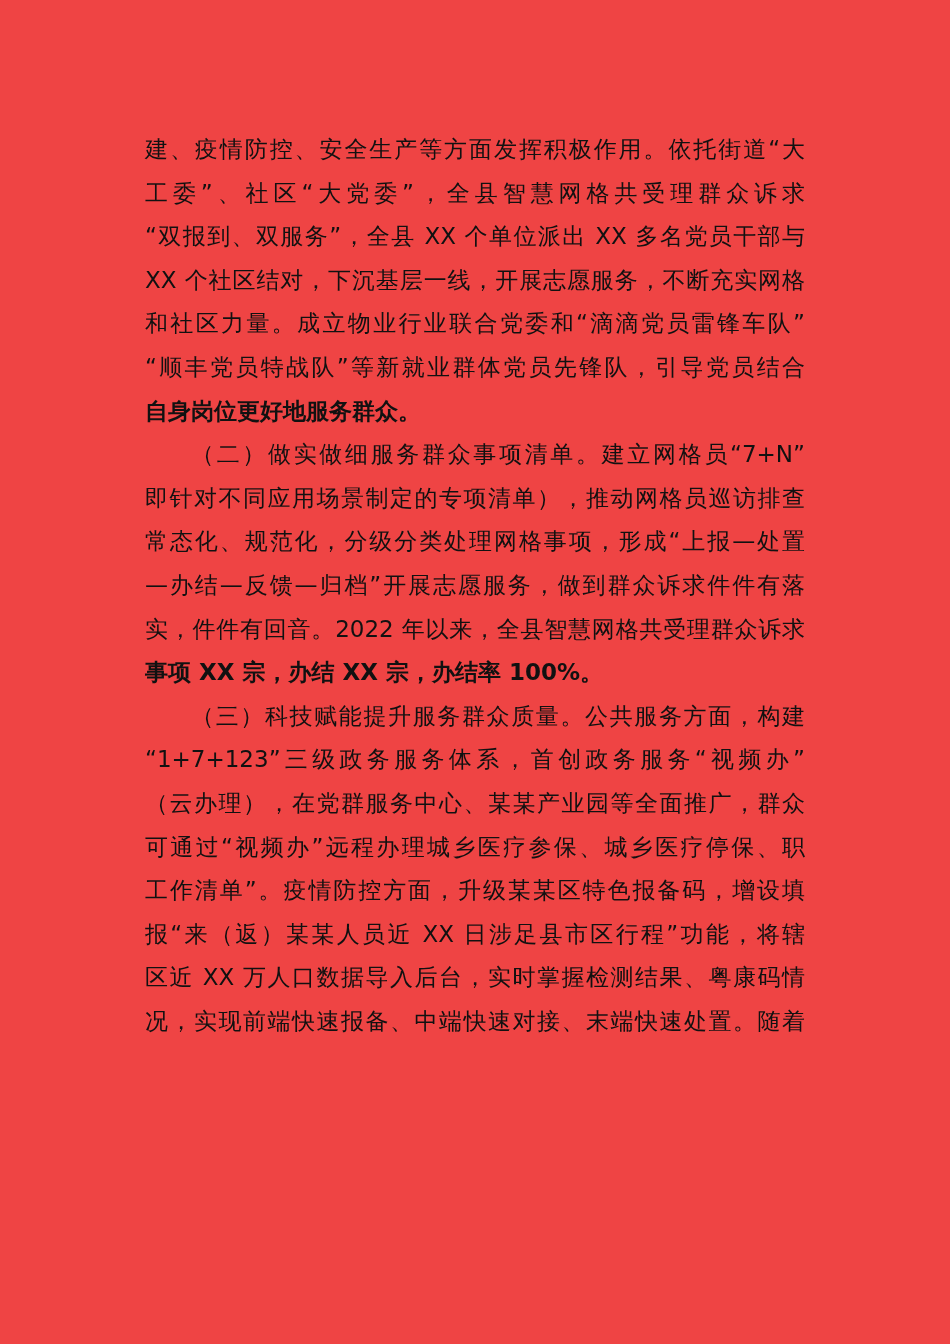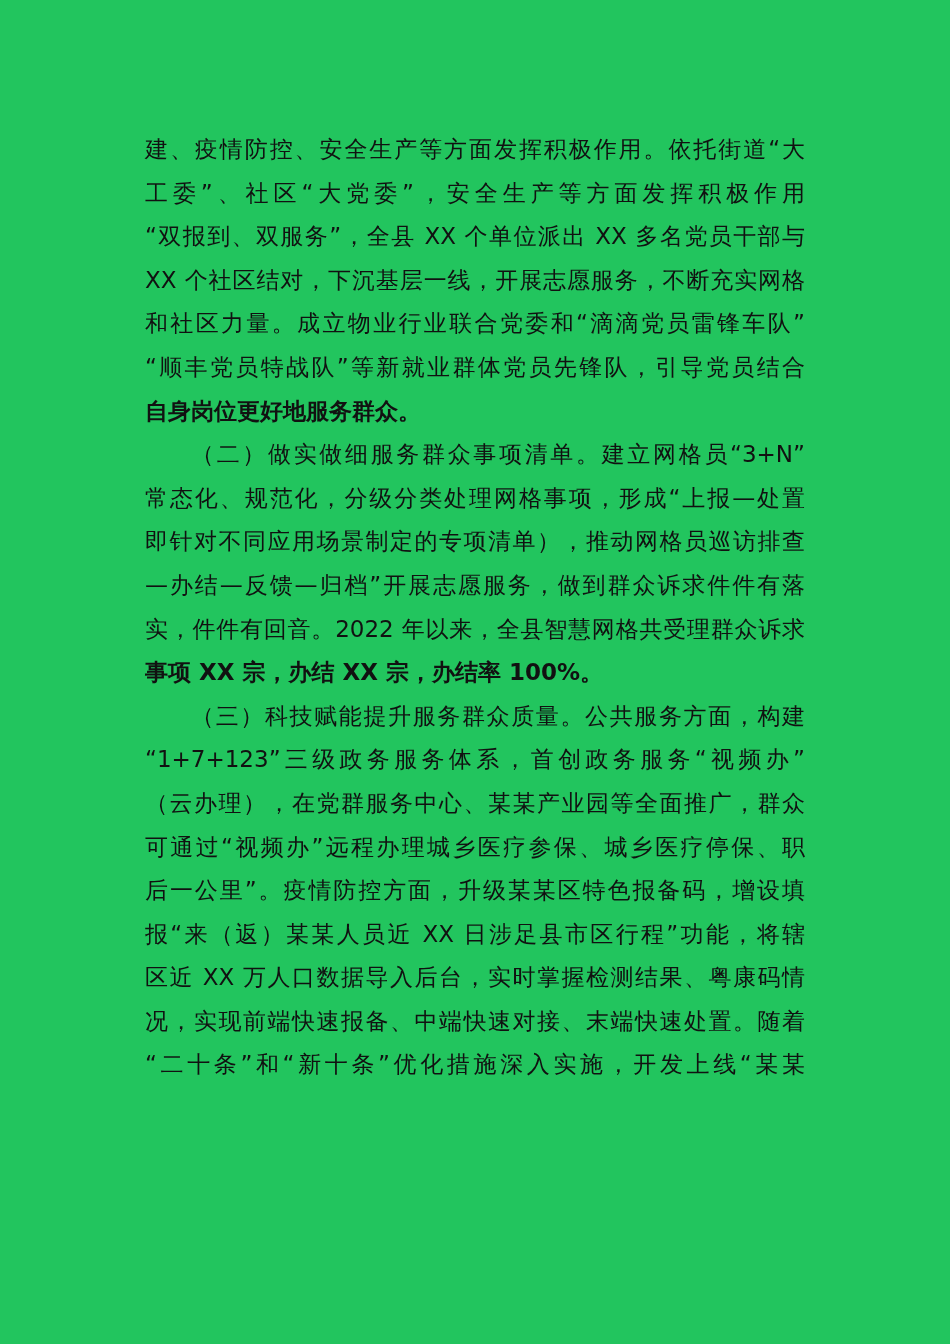--- a/index.html
+++ b/index.html
@@ -14,21 +14,21 @@
       overflow: hidden;
       font-family: "DejaVu Sans", "Liberation Sans", sans-serif;
       color: #111111;
     }
     .page {
       position: absolute;
       left: 0;
       top: 0;
       width: 950px;
       height: 1344px;
-      background: #22c55e;
+      background: #ef4444;
     }
     .text-block {
       position: absolute;
       left: 145px;
       top: 128px;
       width: 660px;
     }
     .line {
       height: 43.6px;
       line-height: 43.6px;
@@ -47,43 +47,42 @@
     }
   </style>
 </head>
 <body>
 
 <div class="page">
   <div class="text-block">
 
     <div>
       <div class="line">建、疫情防控、安全生产等方面发挥积极作用。依托街道“大</div>
-      <div class="line">工委”、社区“大党委”，安全生产等方面发挥积极作用</div>
+      <div class="line">工委”、社区“大党委”，全县智慧网格共受理群众诉求</div>
       <div class="line">“双报到、双服务”，全县 XX 个单位派出 XX 多名党员干部与</div>
       <div class="line">XX 个社区结对，下沉基层一线，开展志愿服务，不断充实网格</div>
       <div class="line">和社区力量。成立物业行业联合党委和“滴滴党员雷锋车队”</div>
       <div class="line">“顺丰党员特战队”等新就业群体党员先锋队，引导党员结合</div>
       <div class="line last">自身岗位更好地服务群众。</div>
     </div>
 
     <div>
-      <div class="line indent">（二）做实做细服务群众事项清单。建立网格员“3+N”</div>
+      <div class="line indent">（二）做实做细服务群众事项清单。建立网格员“7+N”</div>
+      <div class="line">即针对不同应用场景制定的专项清单），推动网格员巡访排查</div>
       <div class="line">常态化、规范化，分级分类处理网格事项，形成“上报—处置</div>
-      <div class="line">即针对不同应用场景制定的专项清单），推动网格员巡访排查</div>
       <div class="line">—办结—反馈—归档”开展志愿服务，做到群众诉求件件有落</div>
       <div class="line">实，件件有回音。2022 年以来，全县智慧网格共受理群众诉求</div>
       <div class="line last">事项 XX 宗，办结 XX 宗，办结率 100%。</div>
     </div>
 
     <div>
       <div class="line indent">（三）科技赋能提升服务群众质量。公共服务方面，构建</div>
       <div class="line">“1+7+123”三级政务服务体系，首创政务服务“视频办”</div>
       <div class="line">（云办理），在党群服务中心、某某产业园等全面推广，群众</div>
       <div class="line">可通过“视频办”远程办理城乡医疗参保、城乡医疗停保、职</div>
-      <div class="line">后一公里”。疫情防控方面，升级某某区特色报备码，增设填</div>
+      <div class="line">工作清单”。疫情防控方面，升级某某区特色报备码，增设填</div>
       <div class="line">报“来（返）某某人员近 XX 日涉足县市区行程”功能，将辖</div>
       <div class="line">区近 XX 万人口数据导入后台，实时掌握检测结果、粤康码情</div>
       <div class="line">况，实现前端快速报备、中端快速对接、末端快速处置。随着</div>
-      <div class="line">“二十条”和“新十条”优化措施深入实施，开发上线“某某</div>
     </div>
 
   </div>
 </div>
 
 </body></html>

